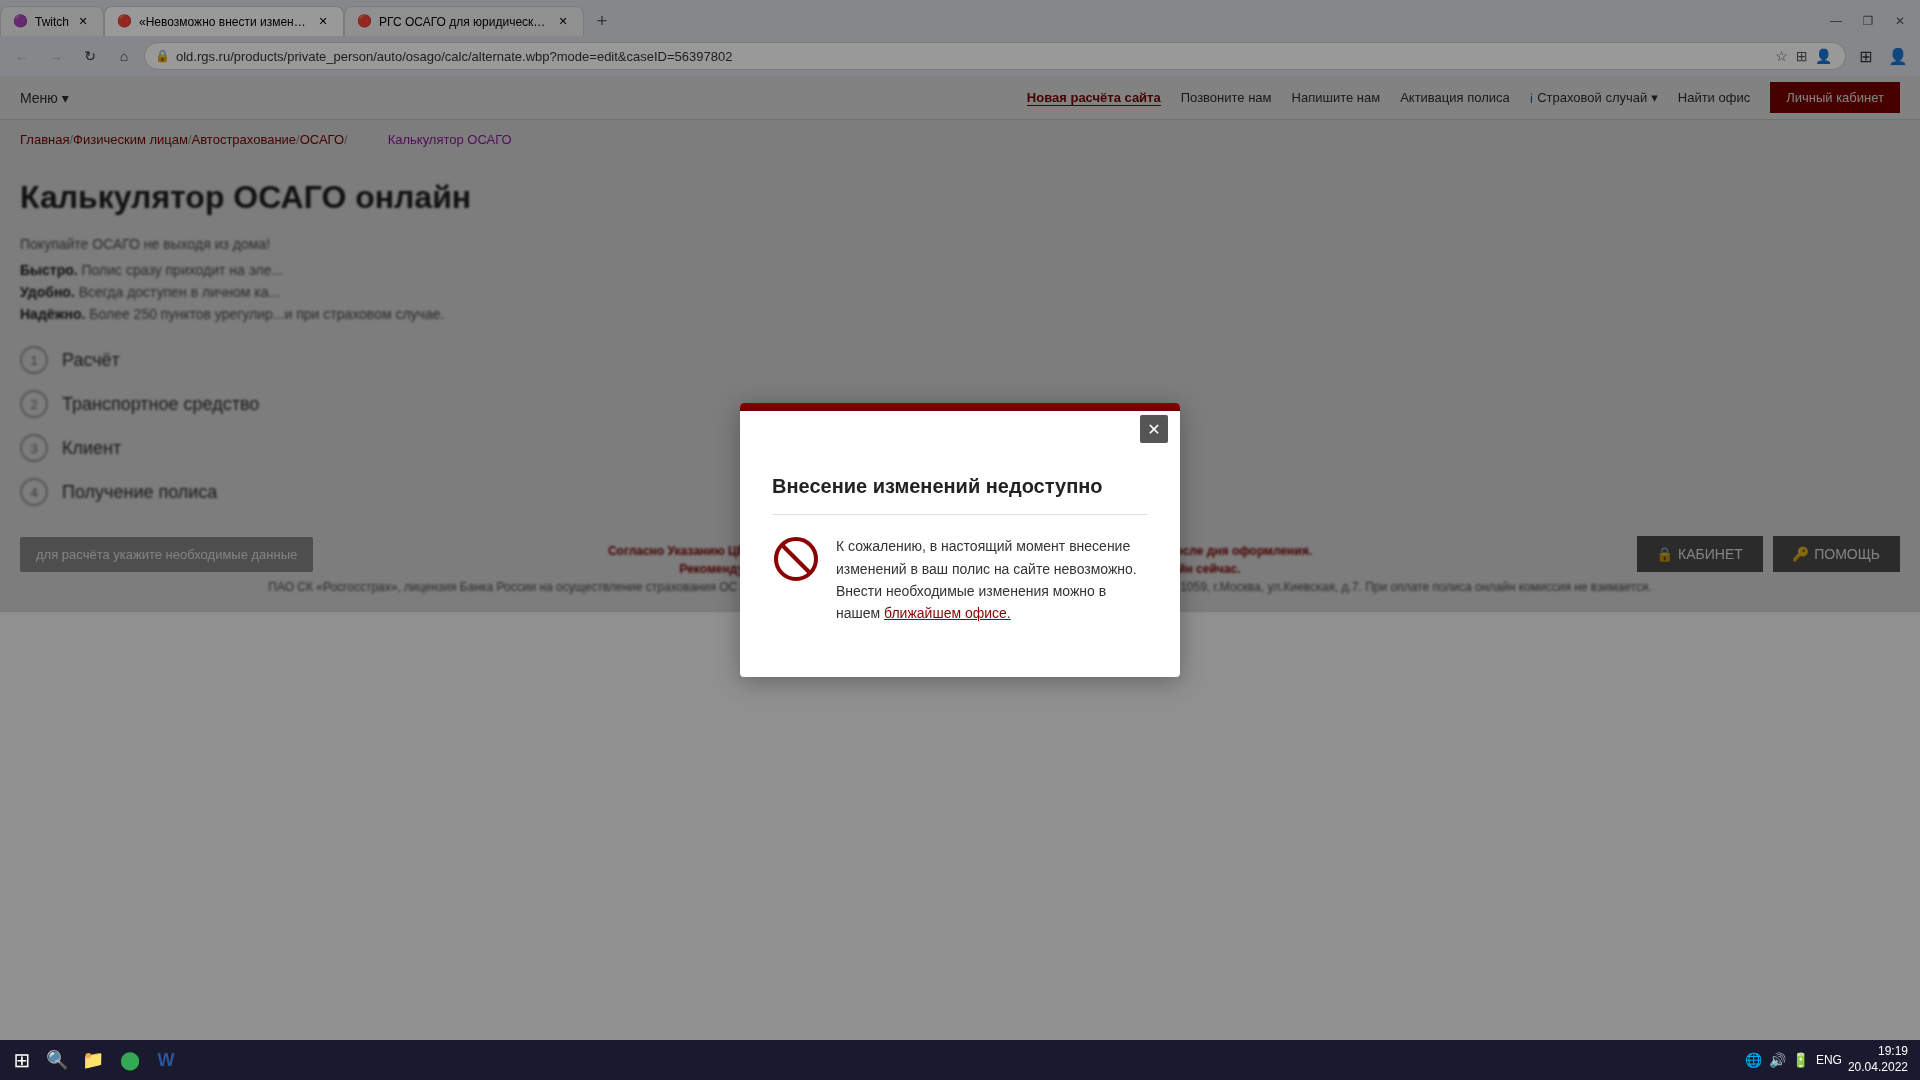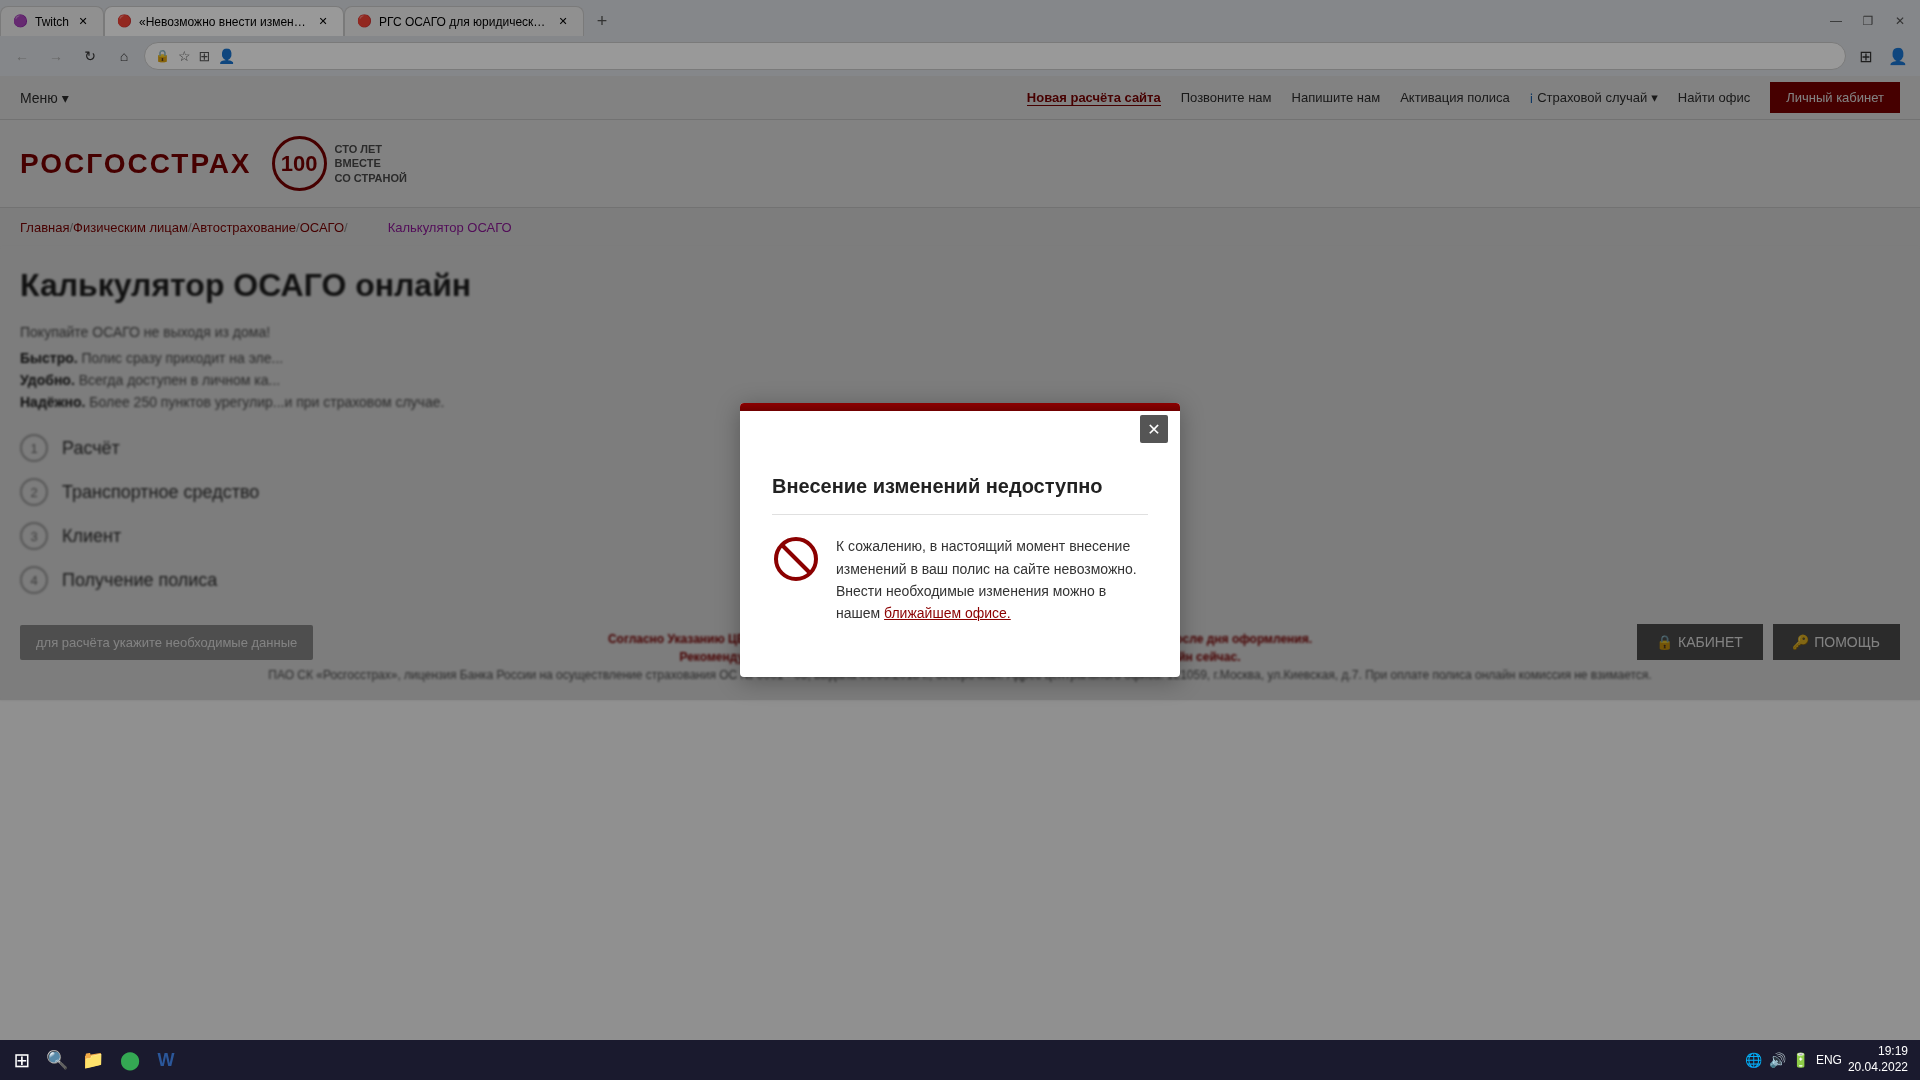--- a/index.html
+++ b/index.html
@@ -547,20 +547,21 @@
     </div>
   </div>
 
   <div class="address-bar-row">
     <div class="nav-btn disabled">←</div>
     <div class="nav-btn disabled">→</div>
     <div class="nav-btn">↻</div>
     <div class="nav-btn">⌂</div>
     <div class="address-bar">
       <span class="address-bar-lock">🔒</span>
+      <span class="address-bar-url">old.rgs.ru/products/private_person/auto/osago/calc/alternate.wbp?mode=edit&amp;caseID=56397802</span>
       <div class="address-bar-icons">
         <span class="addr-icon">☆</span>
         <span class="addr-icon">⊞</span>
         <span class="addr-icon">👤</span>
       </div>
     </div>
     <div class="browser-toolbar-right">
       <div class="toolbar-icon">⊞</div>
       <div class="toolbar-icon">👤</div>
     </div>
@@ -582,33 +583,20 @@
       <a class="nav-link info">
         <span style="color:#1a6bc4;">ℹ</span>
         <span>Страховой случай</span>
         <span>▾</span>
       </a>
       <a class="nav-link">Найти офис</a>
       <div class="nav-link-cabinet">Личный кабинет</div>
     </div>
   </div>
 
-  <div class="site-header">
-    <div class="logo-text">РОСГОССТРАХ</div>
-    <div class="logo-anniversary">
-      <div class="anniversary-circle">
-        <span style="font-size:22px;font-weight:900;color:#8B0000;">100</span>
-      </div>
-      <div class="anniversary-text">
-        <div>СТО ЛЕТ</div>
-        <div>ВМЕСТЕ</div>
-        <div>СО СТРАНОЙ</div>
-      </div>
-    </div>
-  </div>
 
   <div class="breadcrumb">
     <span class="breadcrumb-item">Главная</span>
     <span class="breadcrumb-sep">/</span>
     <span class="breadcrumb-item">Физическим лицам</span>
     <span class="breadcrumb-sep">/</span>
     <span class="breadcrumb-item">Автострахование</span>
     <span class="breadcrumb-sep">/</span>
     <span class="breadcrumb-item">ОСАГО</span>
     <span class="breadcrumb-sep">/</span>

